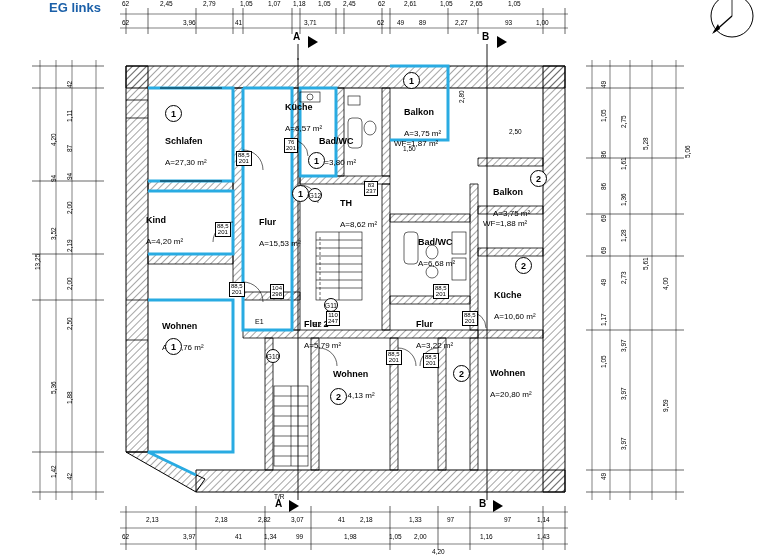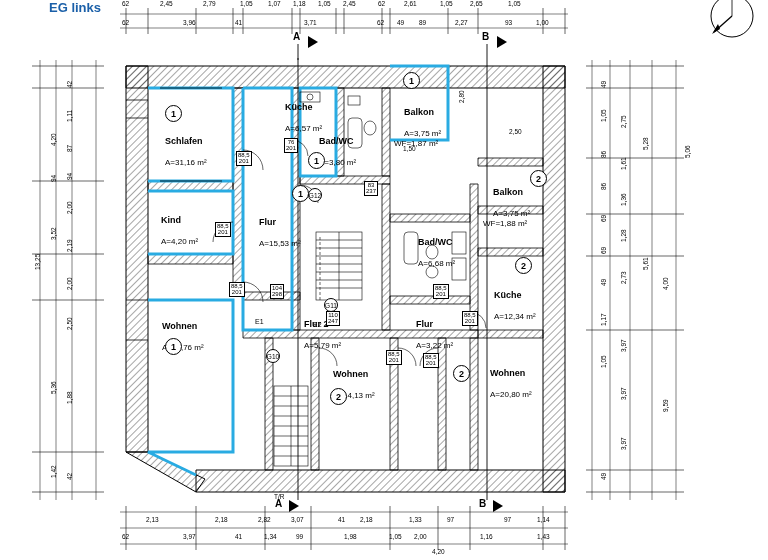--- a/index.html
+++ b/index.html
@@ -251,23 +251,23 @@
 
   <svg width="64" height="50" style="left:700px;top:-6px;">
     <circle cx="32" cy="22" r="21" fill="#fff" stroke="#000" stroke-width="1"></circle>
     <line x1="32" y1="22" x2="14" y2="38" stroke="#000" stroke-width="1.4"></line>
     <polygon points="12,40 20,35 18,30" fill="#000"></polygon>
     <line x1="32" y1="22" x2="32" y2="4" stroke="#000" stroke-width="0.8"></line>
   </svg>
 
   <div class="room" style="left:155px;top:126px;">
     <span>Schlafen</span><br>
-    <span class="a">A=31,16 m²</span>
-  </div>
-  <div class="room" style="left:151px;top:205px;">
+    <span class="a">A=27,30 m²</span>
+  </div>
+  <div class="room" style="left:136px;top:205px;">
     <span>Kind</span><br>
     <span class="a">A=4,20 m²</span>
   </div>
   <div class="room" style="left:152px;top:311px;">
     <span>Wohnen</span><br>
     <span class="a">A=20,76 m²</span>
   </div>
   <div class="room" style="left:275px;top:92px;">
     <span>Küche</span><br>
     <span class="a">A=6,57 m²</span>
@@ -278,20 +278,24 @@
   </div>
   <div class="room" style="left:394px;top:97px;">
     <span>Balkon</span><br>
     <span class="a">A=3,75 m²
 WF=1,87 m²</span>
   </div>
   <div class="room" style="left:249px;top:207px;">
     <span>Flur</span><br>
     <span class="a">A=15,53 m²</span>
   </div>
+  <div class="room" style="left:330px;top:188px;">
+    <span>TH</span><br>
+    <span class="a">A=8,62 m²</span>
+  </div>
   <div class="room" style="left:294px;top:309px;">
     <span>Flur 2</span><br>
     <span class="a">A=5,79 m²</span>
   </div>
   <div class="room" style="left:323px;top:359px;">
     <span>Wohnen</span><br>
     <span class="a">A=14,13 m²</span>
   </div>
   <div class="room" style="left:406px;top:309px;">
     <span>Flur</span><br>
@@ -301,21 +305,21 @@
     <span>Bad/WC</span><br>
     <span class="a">A=6,68 m²</span>
   </div>
   <div class="room" style="left:483px;top:177px;">
     <span>Balkon</span><br>
     <span class="a">A=3,75 m²
 WF=1,88 m²</span>
   </div>
   <div class="room" style="left:484px;top:280px;">
     <span>Küche</span><br>
-    <span class="a">A=12,34 m²</span>
+    <span class="a">A=10,60 m²</span>
   </div>
   <div class="room" style="left:480px;top:358px;">
     <span>Wohnen</span><br>
     <span class="a">A=20,80 m²</span>
   </div>
 
   <div class="circnum" style="left:165px;top:105px;">1</div>
   <div class="circnum" style="left:308px;top:152px;">1</div>
   <div class="circnum" style="left:403px;top:72px;">1</div>
   <div class="circnum" style="left:292px;top:185px;">1</div>

